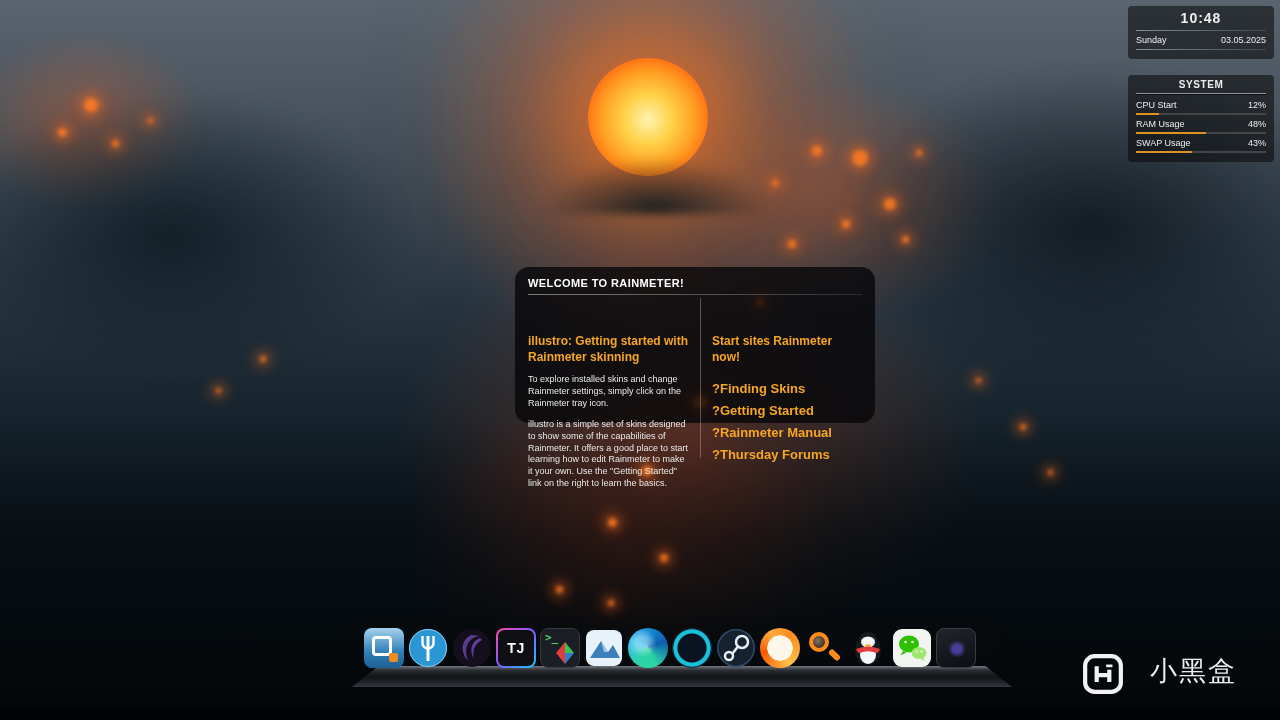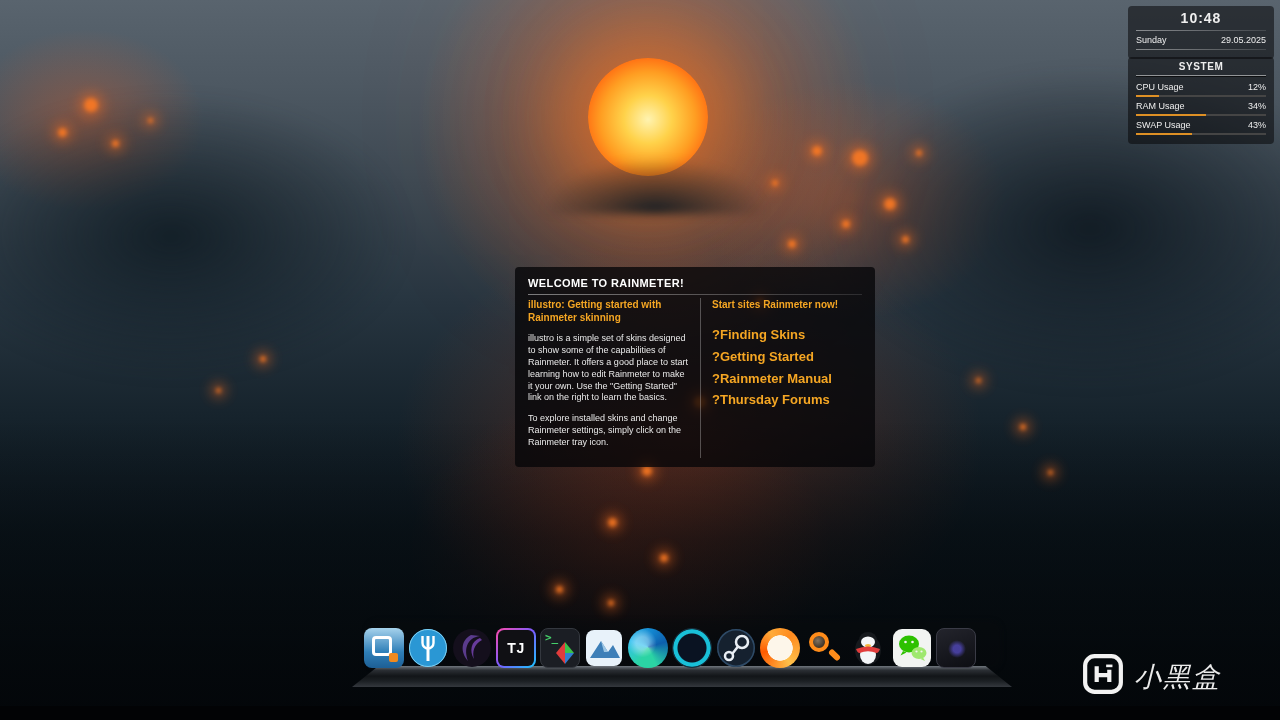--- a/index.html
+++ b/index.html
@@ -36,32 +36,32 @@
     border-radius:4px; color:#eee; padding:3px 8px 6px; }
   .clockw { top:6px; }
   .time { text-align:center; font-size:14px; font-weight:bold; letter-spacing:1px; padding:1px 0 2px; }
   .hr { height:1px; background:linear-gradient(90deg, rgba(255,255,255,0.45), rgba(255,255,255,0.12)); margin:2px 0 3px; }
   .hr2 { height:2px; margin:1px 0 4px;
     background:linear-gradient(180deg, rgba(255,255,255,0.5) 0 50%, rgba(0,0,0,0.65) 50% 100%); }
   .row { display:flex; justify-content:space-between; font-size:9px; line-height:13px; }
   .wtitle { text-align:center; font-weight:bold; font-size:10px; letter-spacing:.6px; padding:1px 0 2px; }
   .bar { height:2px; background:#454545; margin:1px 0 3px; }
   .bar i { display:block; height:100%; background:#de9025; }
-  .systemw { top:57px; }
+  .systemw { top:75px; }
   .disksw { top:138px; }
 
   
-  .welcome { position:absolute; left:515px; top:267px; width:360px; height:200px;
-    background:rgba(5,5,8,0.78); border-radius:4px; padding:10px 13px; color:#eaeaea; }
+  .welcome { position:absolute; left:515px; top:267px; width:360px; height:156px;
+    background:rgba(5,5,8,0.78); border-radius:14px; padding:10px 13px; color:#eaeaea; }
   .w-title { font-size:11px; font-weight:bold; color:#fff; letter-spacing:.4px; margin-bottom:5px; }
   .w-cols { display:flex; height:160px; }
   .w-left { width:172px; padding-right:11px; }
   .w-vr { width:1px; background:rgba(255,255,255,0.28); }
   .w-right { flex:1; padding-left:11px; }
-  .w-h2 { color:#f5a623; font-weight:bold; font-size:10px; line-height:1.3; margin-bottom:9px; }
+  .w-h2 { color:#f5a623; font-weight:bold; font-size:12px; line-height:1.3; margin-bottom:9px;margin-top:36px; }
   .w-p { font-size:9px; line-height:1.32; margin-bottom:9px; color:#e9e9e9; }
   .w-links { margin-top:13px; }
   .w-link { display:block; color:#f5a623; font-size:13px; font-weight:bold; line-height:1.68; text-decoration:none; cursor:pointer; }
 
   
   .dock-haze { position:absolute; left:366px; top:620px; width:636px; height:50px;
     background:rgba(8,10,14,0.38); border-radius:12px; filter:blur(2px); }
   .dock-shelf { position:absolute; left:352px; top:666px; width:660px; height:21px;
     background:linear-gradient(180deg,#70767d 0%,#2b2f34 20%,#121518 48%,#1c2024 72%,#34383e 100%);
     clip-path:polygon(4% 0, 96% 0, 100% 100%, 0 100%); }
@@ -105,21 +105,21 @@
     border:4.5px solid #ff8c1a; border-radius:50%;
     background:radial-gradient(circle at 40% 38%, rgba(255,220,180,0.5), rgba(255,140,26,0.12)); }
   .ic-search .mag-handle { position:absolute; left:24px; top:24px; width:13px; height:6px;
     background:#ff8c1a; border-radius:3px; transform:rotate(45deg); }
 
   .ic-dark { background:linear-gradient(160deg,#23242c,#0d0e13); border-radius:8px; border:1px solid #3a3b46; }
   .ic-dark::after { content:""; position:absolute; left:11px; top:11px; width:18px; height:18px;
     border-radius:50%; background:radial-gradient(circle,#5a4fd0 0 30%, transparent 70%); opacity:.7; }
 
   
-  .watermark { position:absolute; left:1082px; top:653px; display:flex; align-items:flex-end; gap:10px;font-style:italic; }
+  .watermark { position:absolute; left:1082px; top:653px; display:flex; align-items:flex-start; gap:26px; }
   .wm-text { color:#ececec; font-size:27px; letter-spacing:2px; }
 
   
   .letterbox-bottom { position:absolute; left:0; top:706px; width:1280px; height:14px; background:#020305; }
 </style>
 </head>
 <body>
 
 <div class="screen">
 
@@ -154,60 +154,60 @@
     <i style="left:1048px;top:470px;width:5px;height:5px"></i>
     <i style="left:260px;top:356px;width:6px;height:6px"></i>
     <i style="left:216px;top:388px;width:5px;height:5px"></i>
   </div>
 
   <div class="widget clockw">
     <div class="time">10:48</div>
     <div class="hr"></div>
     <div class="row">
       <span>Sunday</span>
-      <span>29.05.2025</span>
+      <span>03.05.2025</span>
     </div>
     <div class="hr"></div>
   </div>
 
   <div class="widget systemw">
     <div class="wtitle">SYSTEM</div>
     <div class="hr2"></div>
     <div class="row">
-      <span>CPU Usage</span>
+      <span>CPU Start</span>
       <span>12%</span>
     </div>
     <div class="bar">
         <i style="width: 18%;"></i>
       </div>
     <div class="row">
       <span>RAM Usage</span>
-      <span>34%</span>
+      <span>48%</span>
     </div>
     <div class="bar">
         <i style="width: 54%;"></i>
       </div>
     <div class="row">
       <span>SWAP Usage</span>
       <span>43%</span>
     </div>
     <div class="bar">
         <i style="width: 43%;"></i>
       </div>
   </div>
 
 
   <div class="welcome">
     <div class="w-title">WELCOME TO RAINMETER!</div>
     <div class="hr"></div>
     <div class="w-cols">
       <div class="w-left">
         <div class="w-h2">illustro: Getting started with Rainmeter skinning</div>
+        <p class="w-p">To explore installed skins and change Rainmeter settings, simply click on the Rainmeter tray icon.</p>
         <p class="w-p">illustro is a simple set of skins designed to show some of the capabilities of Rainmeter. It offers a good place to start learning how to edit Rainmeter to make it your own. Use the "Getting Started" link on the right to learn the basics.</p>
-        <p class="w-p">To explore installed skins and change Rainmeter settings, simply click on the Rainmeter tray icon.</p>
       </div>
       <div class="w-vr"></div>
       <div class="w-right">
         <div class="w-h2">Start sites Rainmeter now!</div>
         <div class="w-links">
           <a class="w-link">?Finding Skins</a>
           <a class="w-link">?Getting Started</a>
           <a class="w-link">?Rainmeter Manual</a>
           <a class="w-link">?Thursday Forums</a>
         </div>

